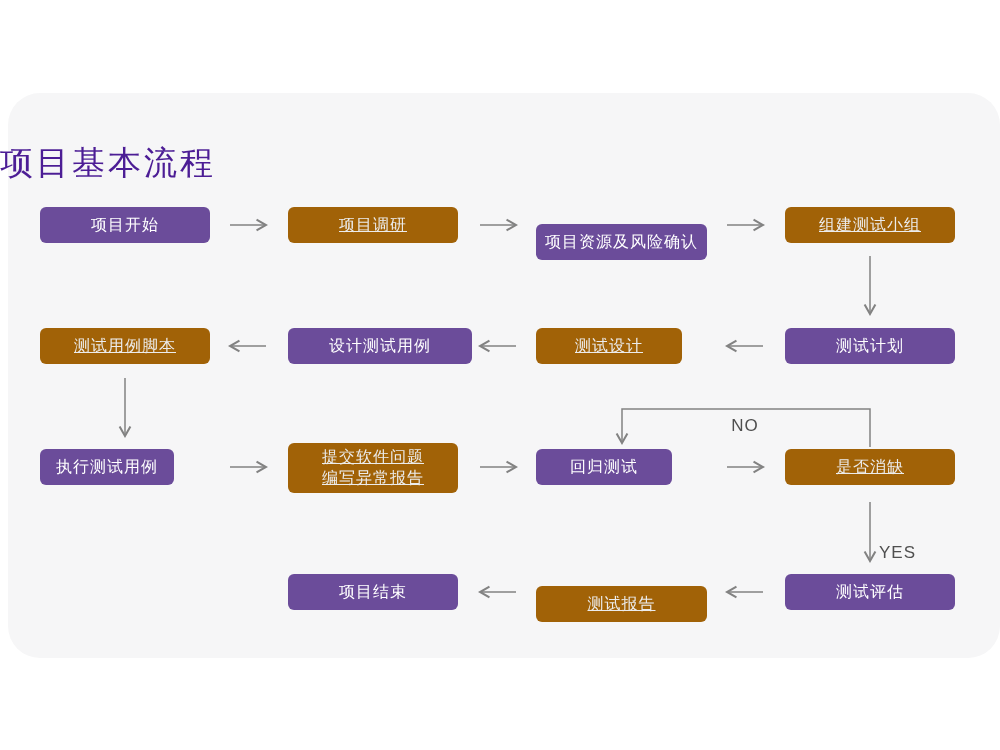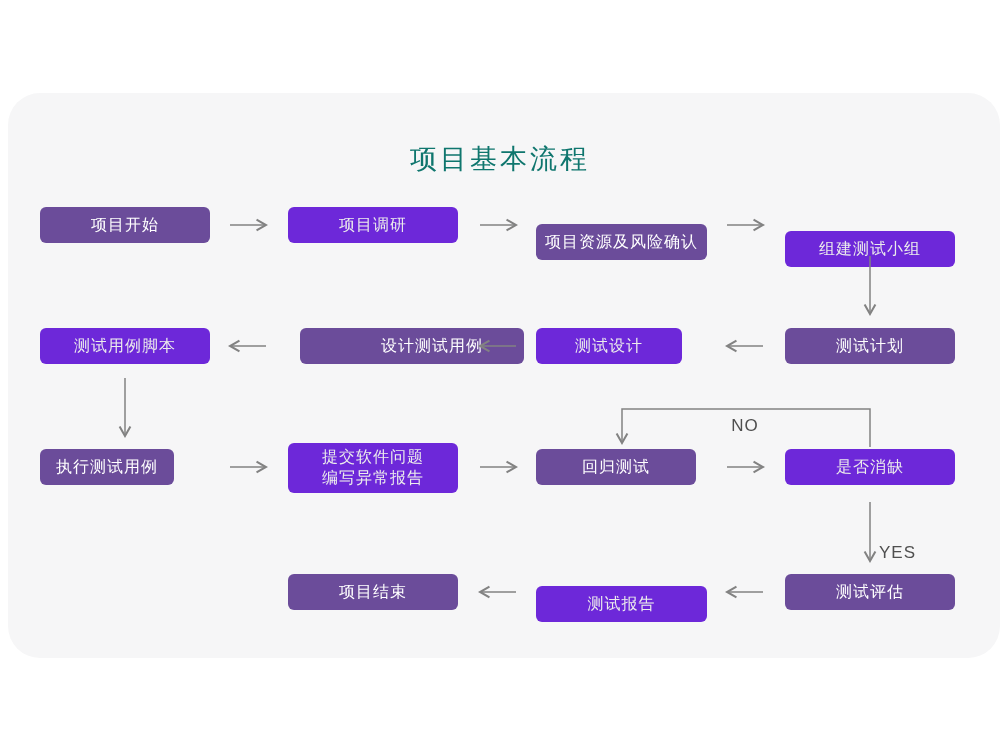--- a/index.html
+++ b/index.html
@@ -1,54 +1,54 @@
 <!DOCTYPE html>
 <html><head>
 <meta charset="utf-8">
 <style>
   html,body{margin:0;padding:0;background:#ffffff;}
   #stage{position:relative;width:1000px;height:750px;overflow:hidden;
          font-family:"Liberation Sans","DejaVu Sans",sans-serif;}
   .card{position:absolute;left:8px;top:93px;width:992px;height:565px;
         background:#f6f6f7;border-radius:32px;}
-  .title{position:absolute;left:0;top:141px;width:1000px;text-align:center;
-         font-size:27px;color:#0f766e;letter-spacing:3px;font-weight:500;}
+  .title{position:absolute;left:0;top:141px;width:1000px;
+         font-size:33px;color:#4c1d95;letter-spacing:3px;font-weight:500;}
   .node{position:absolute;height:36px;border-radius:6px;display:flex;
         align-items:center;justify-content:center;font-size:16px;
         letter-spacing:1px;white-space:pre-line;text-align:left;line-height:1.3;}
   .node.purple{background:#6b4c9a;color:#ffffff;}
-  .node.gray{background:#6d28d9;color:#ececec;}
+  .node.gray{background:#a16207;color:#ececec;text-decoration:underline;}
   .node.tall{height:50px;}
   .decision-label{position:absolute;font-size:17px;color:#4f4f4f;letter-spacing:1px;}
   #arrow-layer{position:absolute;left:0;top:0;pointer-events:none;}
   #arrow-layer path, #arrow-layer line{stroke:#828282;stroke-width:1.5;fill:none;}
 </style>
 </head>
 <body>
 
 <div id="stage">
 
   <div class="card"></div>
 
   <div class="title">项目基本流程</div>
 
   <div class="node purple" style="left:40px;top:207px;width:170px;">项目开始</div>
   <div class="node gray" style="left:288px;top:207px;width:170px;">项目调研</div>
   <div class="node purple" style="left:536px;top:224px;width:171px;">项目资源及风险确认</div>
-  <div class="node gray" style="left:785px;top:207px;width:170px;margin-top:24px;">组建测试小组</div>
+  <div class="node gray" style="left:785px;top:207px;width:170px;">组建测试小组</div>
 
   <div class="node purple" style="left:785px;top:328px;width:170px;">测试计划</div>
   <div class="node gray" style="left:536px;top:328px;width:146px;">测试设计</div>
-  <div class="node purple" style="left:300px;top:328px;width:184px;padding-left:40px;">设计测试用例</div>
+  <div class="node purple" style="left:288px;top:328px;width:184px;">设计测试用例</div>
   <div class="node gray" style="left:40px;top:328px;width:170px;">测试用例脚本</div>
 
   <div class="node purple" style="left:40px;top:449px;width:134px;">执行测试用例</div>
   <div class="node gray tall" style="left:288px;top:443px;width:170px;">提交软件问题
 编写异常报告</div>
-  <div class="node purple" style="left:536px;top:449px;width:160px;">回归测试</div>
+  <div class="node purple" style="left:536px;top:449px;width:136px;">回归测试</div>
   <div class="node gray" style="left:785px;top:449px;width:170px;">是否消缺</div>
 
   <div class="node purple" style="left:785px;top:574px;width:170px;">测试评估</div>
   <div class="node gray" style="left:536px;top:574px;width:171px;margin-top:12px;">测试报告</div>
   <div class="node purple" style="left:288px;top:574px;width:170px;">项目结束</div>
 
   <div class="decision-label" style="left:745px;top:426px;transform:translate(-50%,-50%);">NO</div>
   <div class="decision-label" style="left:879px;top:533px;transform:translateY(-50%);margin-top:20px;">YES</div>
 
   <svg id="arrow-layer" width="1000" height="750" viewBox="0 0 1000 750">

